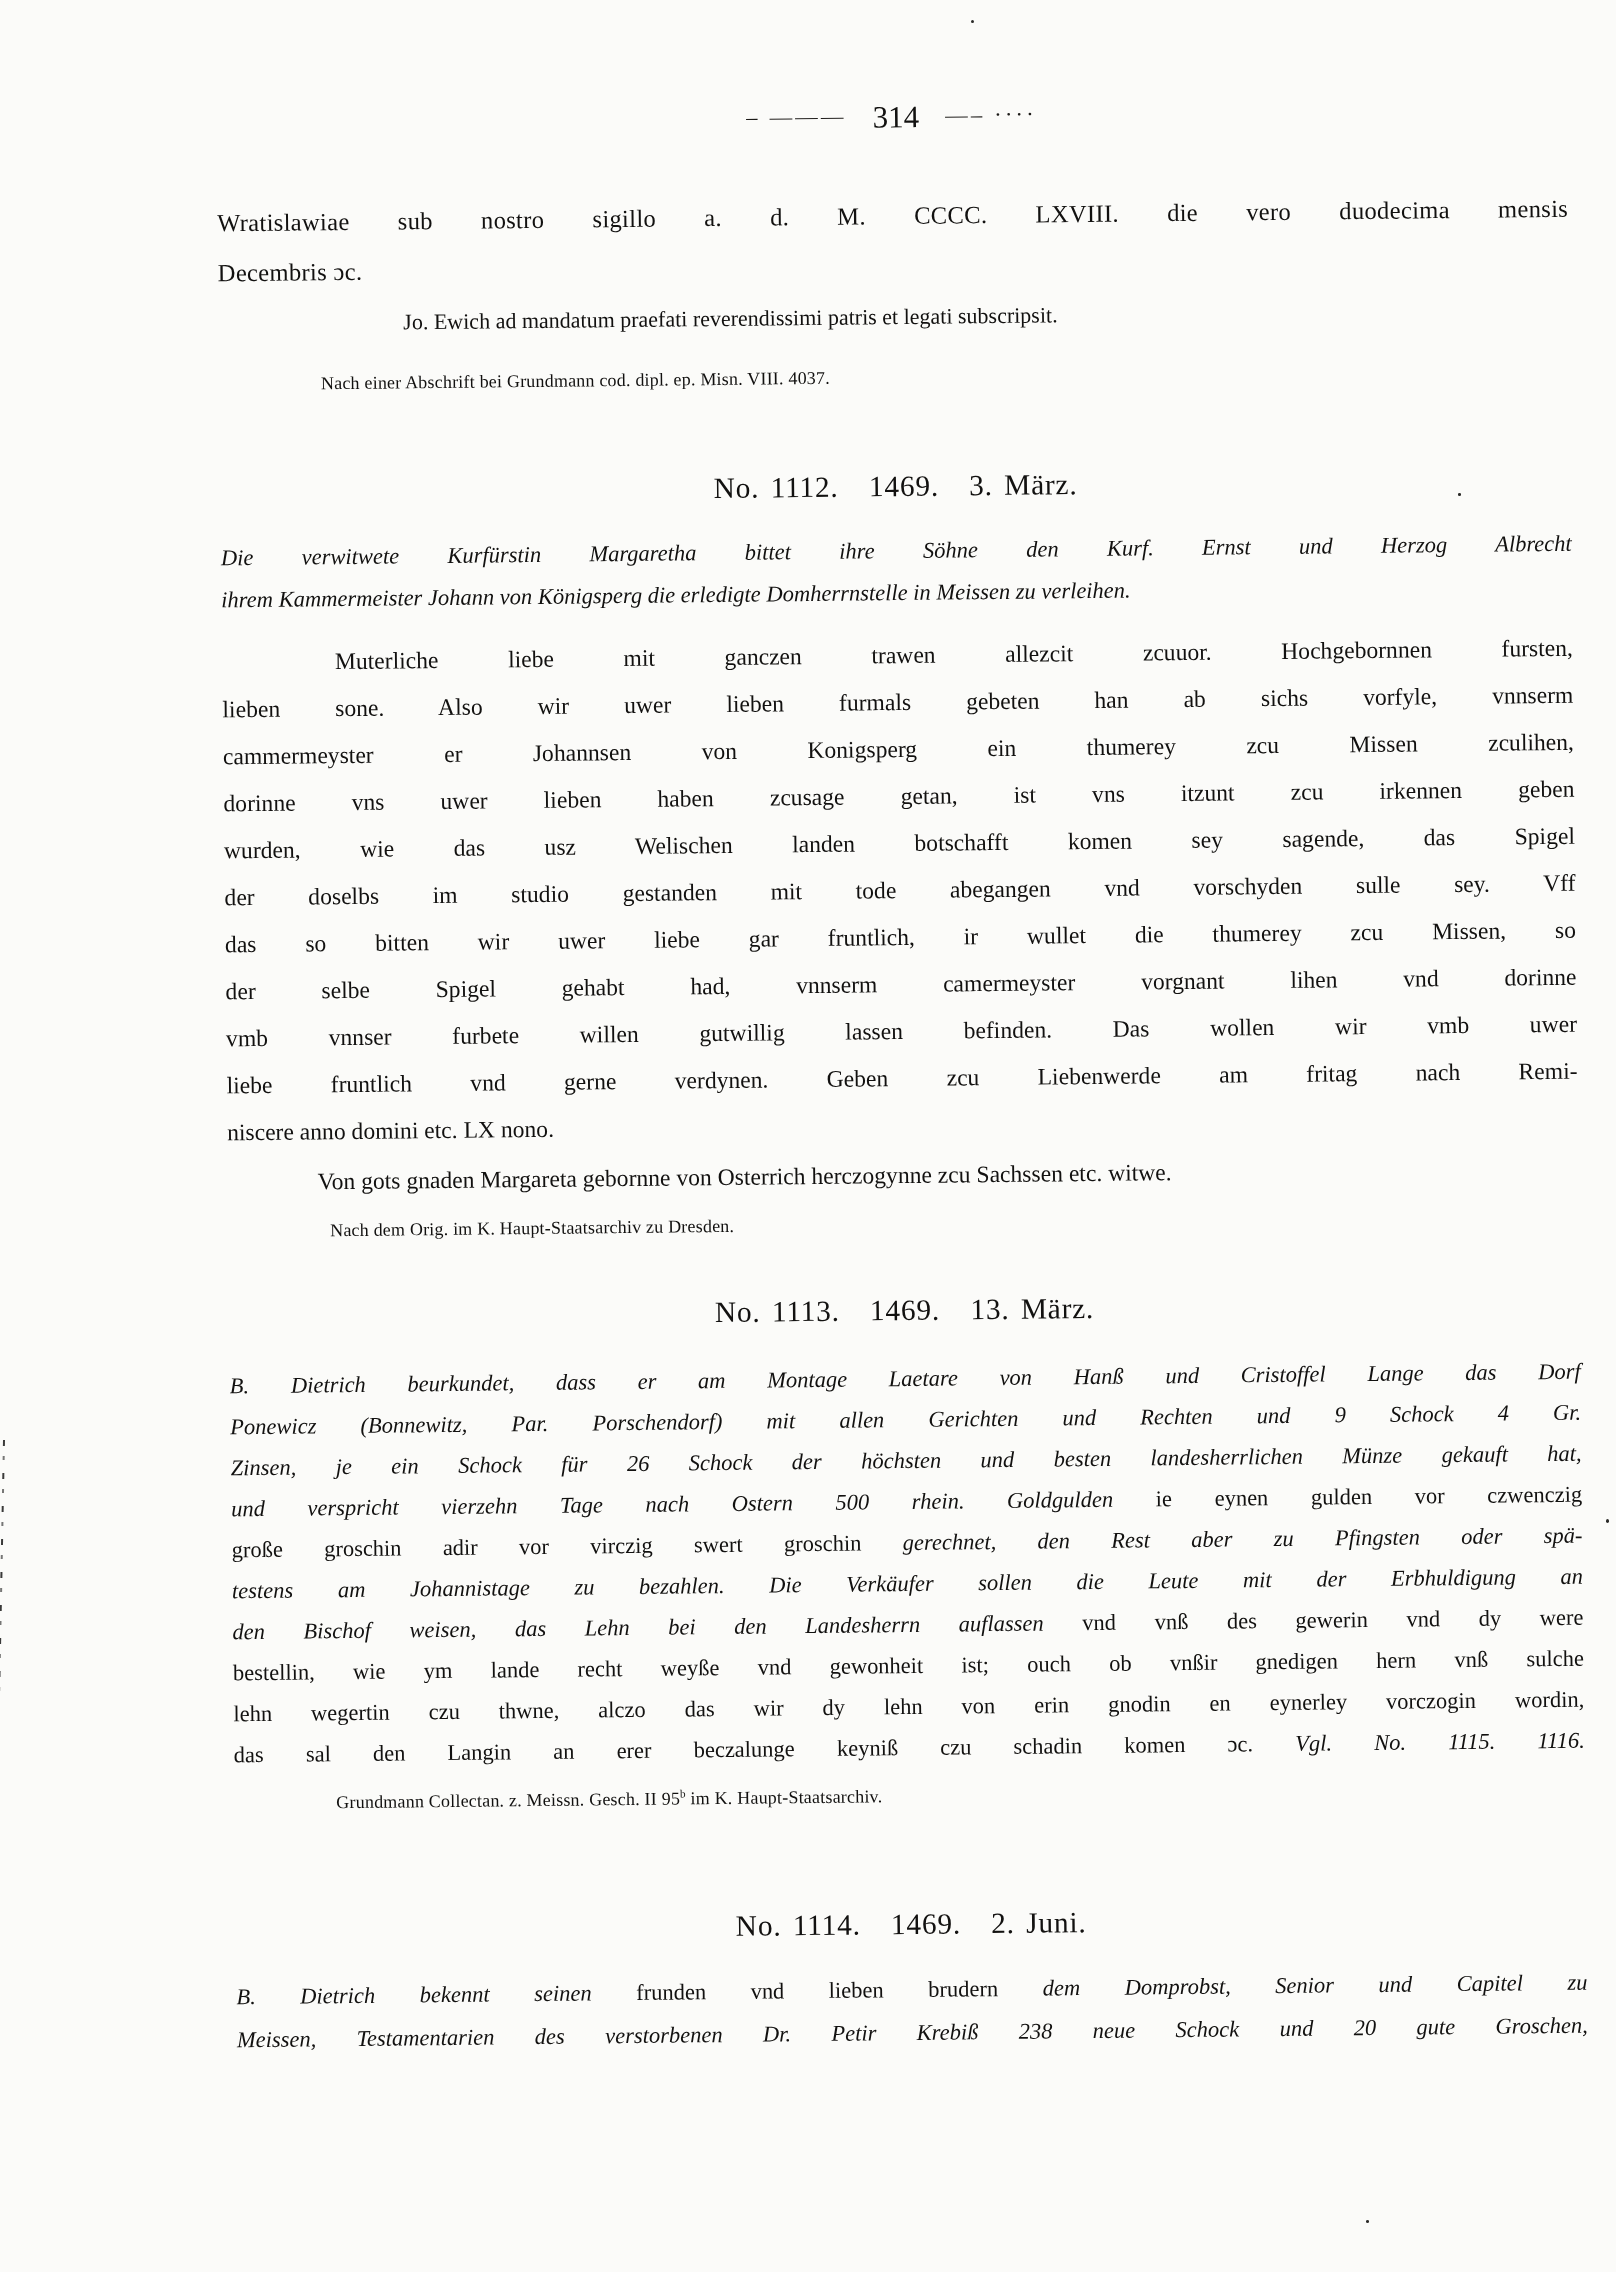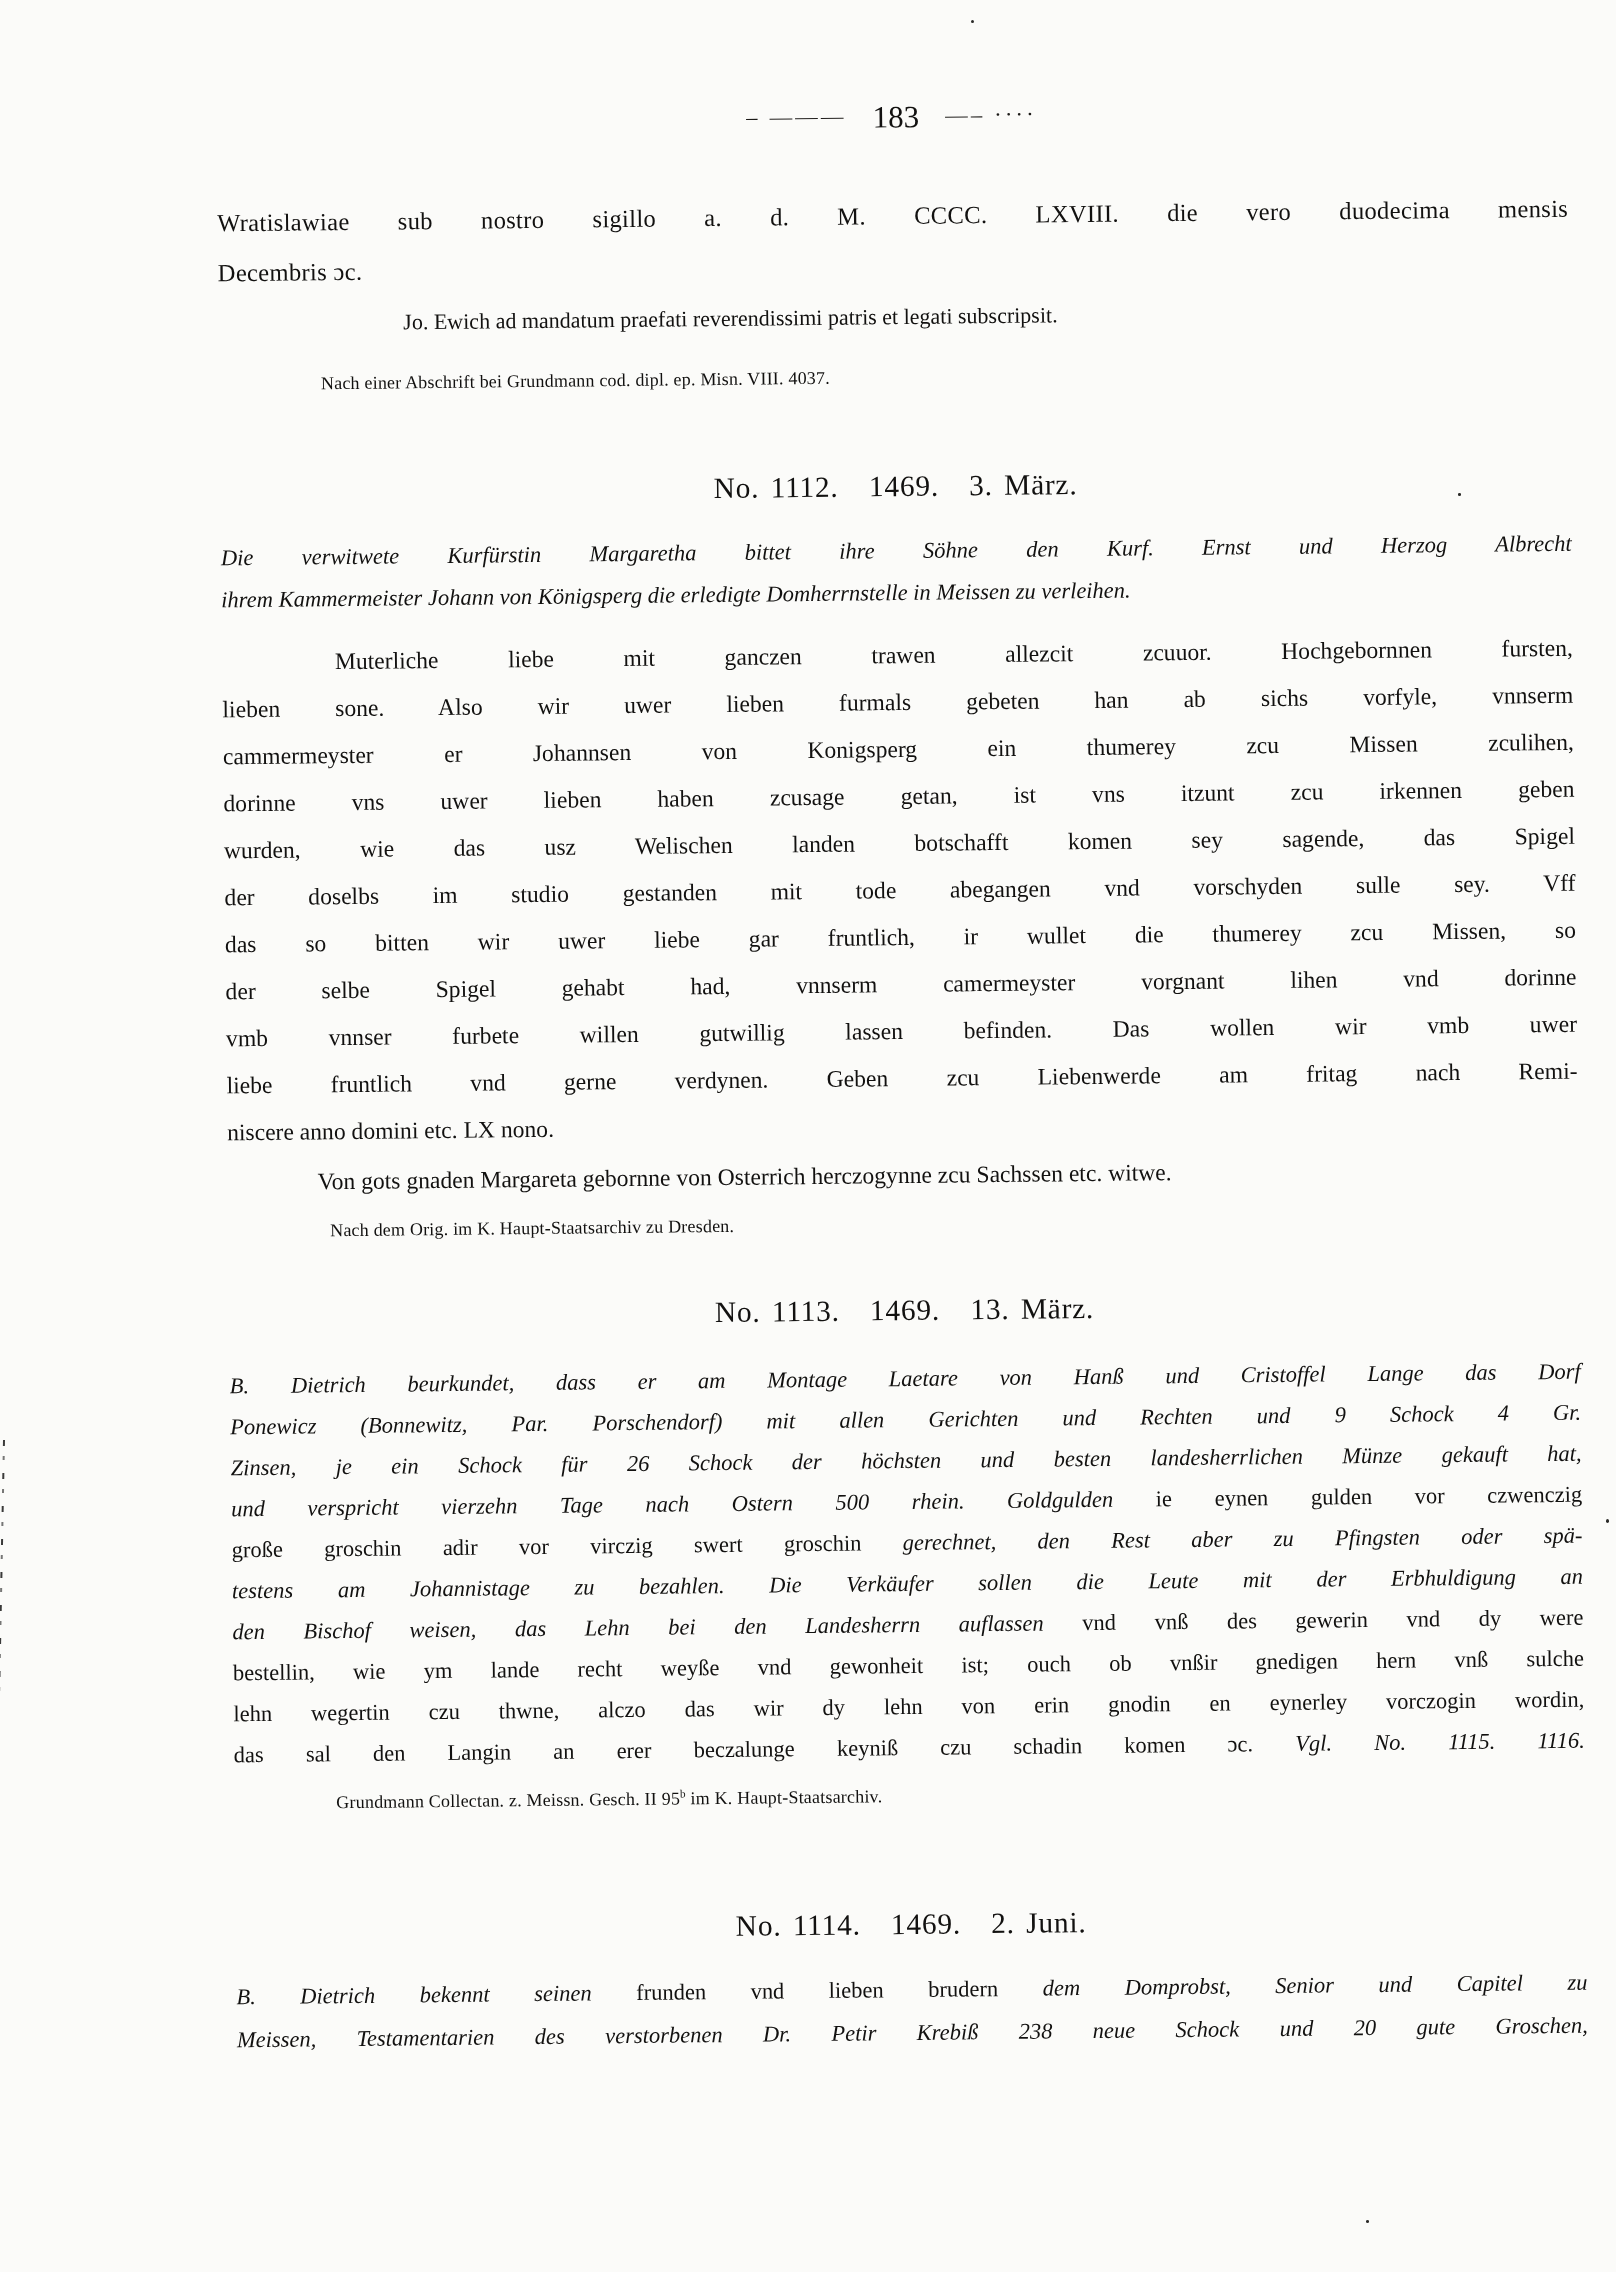--- a/index.html
+++ b/index.html
@@ -122,21 +122,21 @@
   .speck-2 { left: 1458px; top: 493px; width: 2.7px; height: 2.7px; }
   .speck-3 { left: 1606px; top: 1519px; width: 3.2px; height: 3.7px; }
   .speck-4 { left: 1366px; top: 2220px; width: 3.2px; height: 2.7px; }
 </style>
 </head>
 <body>
 
 <div class="scan">
 
   <div class="pagenum-row">
-    <span class="dashes">– ———</span><span>183</span><span class="dashes">—– ····</span>
+    <span class="dashes">– ———</span><span>314</span><span class="dashes">—– ····</span>
   </div>
 
   <div class="para-pre">
       <div class="tline"><span class="s-rm">Wratislawiae sub nostro sigillo a. d. M. CCCC. LXVIII. die vero duodecima mensis</span></div>
       <div class="tline tlast"><span class="s-rm">Decembris ɔc.</span></div>
     </div>
 
   <div class="jo-line">Jo. Ewich ad mandatum praefati reverendissimi patris et legati subscripsit.</div>
 
   <div class="fn fn-1">Nach einer Abschrift bei Grundmann cod. dipl. ep. Misn. VIII. 4037.</div>

